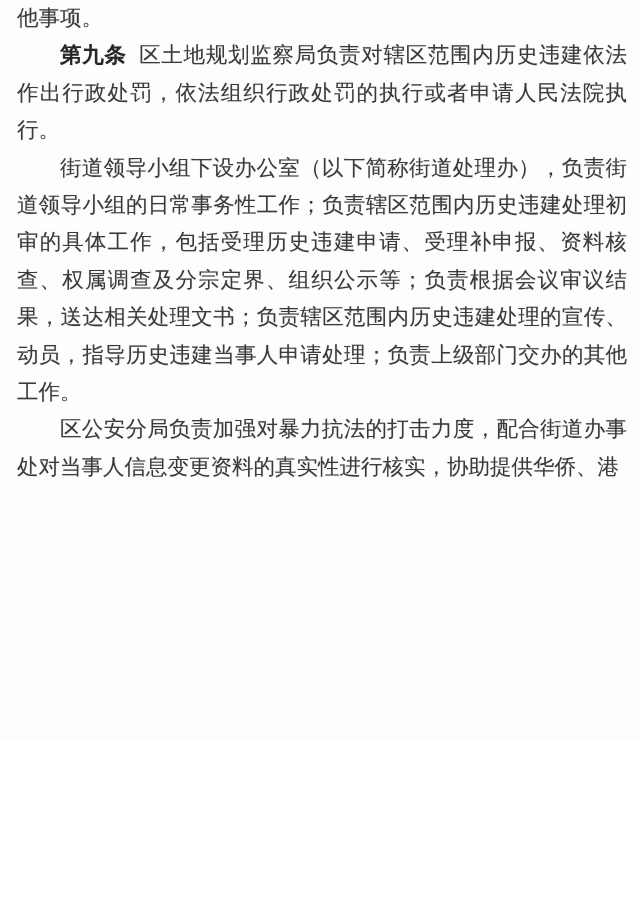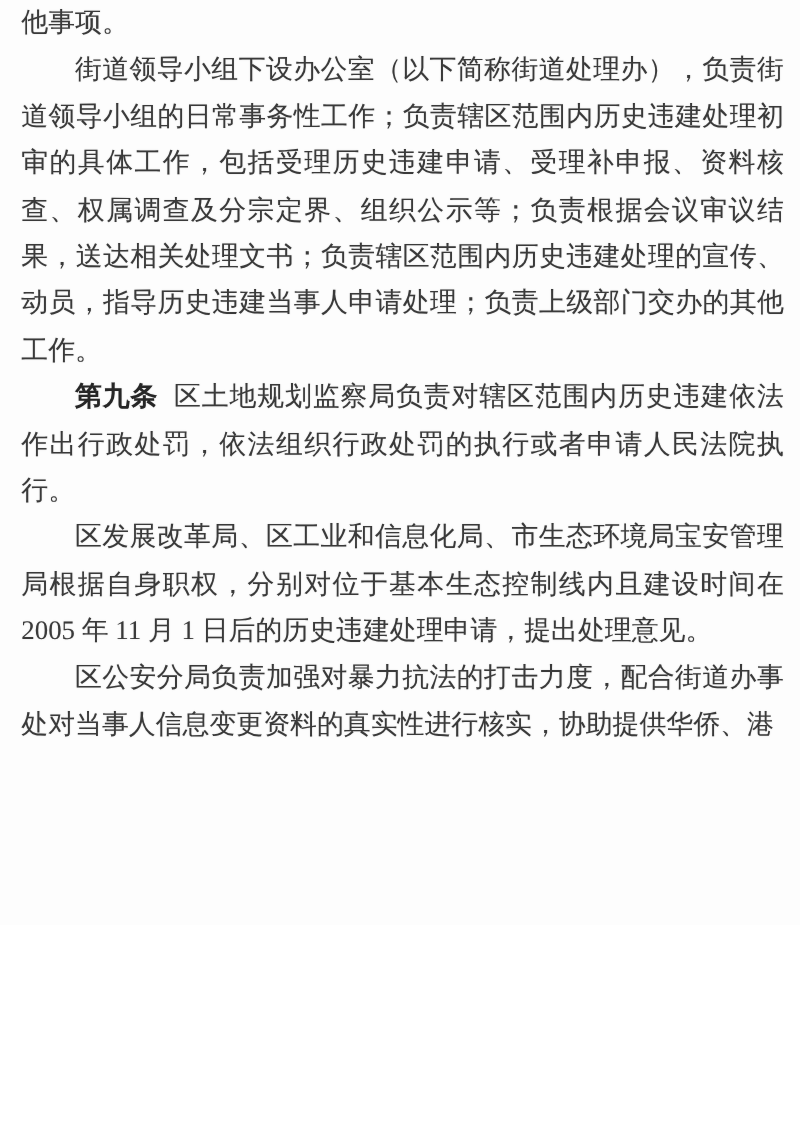--- a/index.html
+++ b/index.html
@@ -74,28 +74,25 @@
 </head>
 <body>
 
 <div class="page">
 
   <div class="text-block">
     <p class="para">
       <span>他事项。</span>
     </p>
     <p class="para indent">
-      <span>街道领导小组下设办公室（以下简称街道处理办），负责街道领导小组的日常事务性工作；负责辖区范围内历史违建处理初审的具体工作，包括受理历史违建申请、受理补申报、资料核查、权属调查及分宗定界、组织公示等；负责根据会议审议结果，送达相关处理文书；负责辖区范围内历史违建处理的宣传、动员，指导历史违建当事人申请处理；负责上级部门交办的其他工作。</span>
-    </p>
-    <p class="para indent">
       <b class="article-label">第九条</b>
       <span>区土地规划监察局负责对辖区范围内历史违建依法作出行政处罚，依法组织行政处罚的执行或者申请人民法院执行。</span>
     </p>
     <p class="para indent">
-      <span>区发展改革局、区工业和信息化局、市生态环境局宝安管理局根据自身职权，分别对位于基本生态控制线内且建设时间在 2005 年 11 月 1 日后的历史违建处理申请，提出处理意见。</span>
+      <span>街道领导小组下设办公室（以下简称街道处理办），负责街道领导小组的日常事务性工作；负责辖区范围内历史违建处理初审的具体工作，包括受理历史违建申请、受理补申报、资料核查、权属调查及分宗定界、组织公示等；负责根据会议审议结果，送达相关处理文书；负责辖区范围内历史违建处理的宣传、动员，指导历史违建当事人申请处理；负责上级部门交办的其他工作。</span>
     </p>
     <p class="para indent">
       <span>区公安分局负责加强对暴力抗法的打击力度，配合街道办事处对当事人信息变更资料的真实性进行核实，协助提供华侨、港</span>
     </p>
   </div>
 
   <div class="page-number">5</div>
 
   <div class="watermark">
     <span class="watermark-logo">

